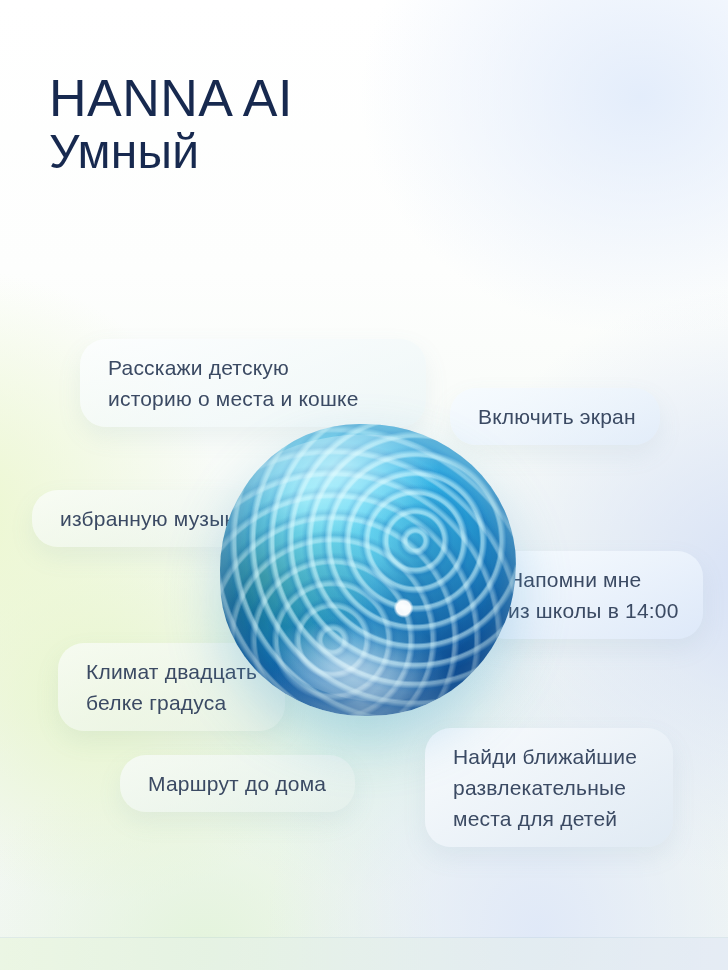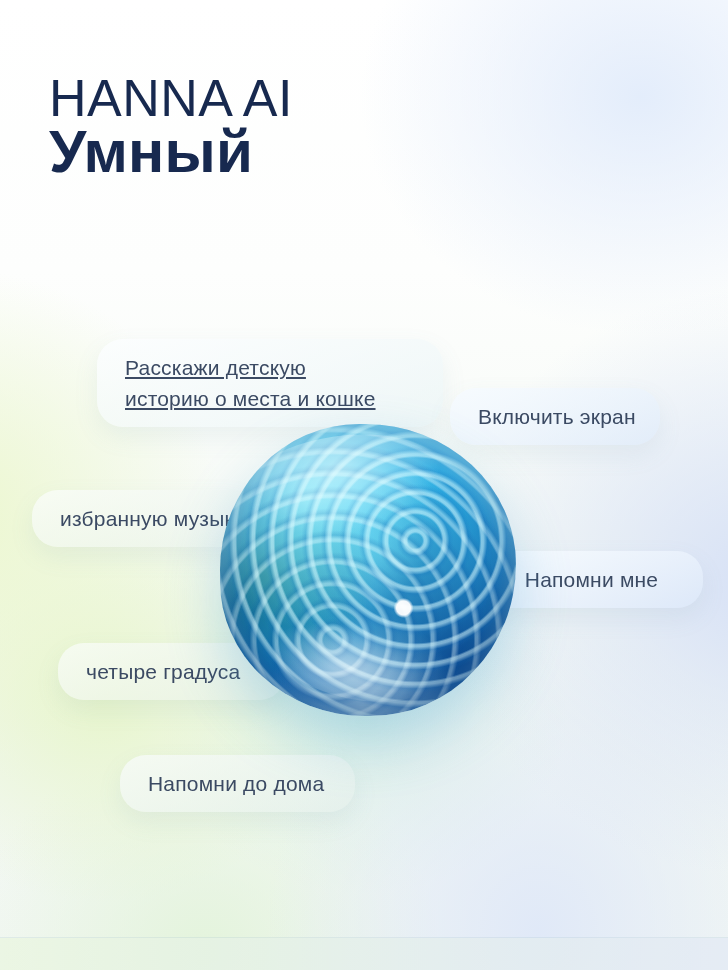--- a/index.html
+++ b/index.html
@@ -32,34 +32,34 @@
   
   .floor-band{
     position:absolute;left:0;right:0;top:938px;height:32px;
     background:linear-gradient(90deg,#eaf6e0 0%,#e4f0e9 45%,#e3eaf5 100%);
     opacity:.75;box-shadow:0 -1px 0 rgba(175,200,212,.35);
   }
 
   
   .title-block{position:absolute;left:49px;top:72px;color:var(--title-color);}
   .title-brand{font-size:52px;font-weight:400;line-height:53px;letter-spacing:.5px;}
-  .title-sub{font-size:60px;font-weight:700;line-height:53px;letter-spacing:.2px;}
+  .title-sub{font-size:48px;font-weight:400;line-height:53px;letter-spacing:.2px;}
 
   
   .bubble{
     position:absolute;border-radius:26px;padding:13px 28px;
     color:var(--bubble-text-color);font-size:21px;line-height:31px;letter-spacing:.2px;
     box-shadow:0 10px 24px rgba(110,150,170,.10);
     z-index:1;white-space:nowrap;
   }
   .bubble span{display:block;}
-  .b1{left:97px;top:339px;width:346px;background:linear-gradient(160deg,rgba(252,254,255,.82),rgba(229,242,244,.55));text-decoration:underline;}
+  .b1{left:80px;top:339px;width:346px;background:linear-gradient(160deg,rgba(252,254,255,.82),rgba(229,242,244,.55));}
   .b2{left:450px;top:388px;width:210px;background:linear-gradient(160deg,rgba(246,251,255,.88),rgba(221,234,250,.62));}
   .b3{left:32px;top:490px;width:227px;background:linear-gradient(160deg,rgba(250,253,250,.78),rgba(231,241,234,.55));}
-  .b4{left:480px;top:551px;width:223px;background:linear-gradient(160deg,rgba(248,252,255,.92),rgba(221,233,250,.72));text-align:center;}
+  .b4{left:480px;top:551px;width:223px;background:linear-gradient(160deg,rgba(248,252,255,.92),rgba(221,233,250,.72));}
   .b5{left:58px;top:643px;width:227px;background:linear-gradient(160deg,rgba(248,252,246,.82),rgba(232,241,231,.6));}
   .b6{left:120px;top:755px;width:235px;background:linear-gradient(160deg,rgba(247,251,248,.82),rgba(228,239,235,.6));}
   .b7{left:425px;top:728px;width:248px;background:linear-gradient(150deg,rgba(250,252,254,.95),rgba(222,233,243,.8));}
 
   
   .sphere{
     position:absolute;left:220px;top:424px;width:296px;height:292px;z-index:2;
     border-radius:48% 52% 50% 50% / 51% 49% 53% 47%;
     background:
       radial-gradient(circle at 62% 63%, rgba(255,255,255,.95) 0 7px, rgba(255,255,255,0) 10px),
@@ -116,26 +116,33 @@
   <div class="bubble b2">
     <span>Включить экран</span>
   </div>
 
   <div class="bubble b3">
     <span>избранную музыку</span>
   </div>
 
   <div class="bubble b4">
     <span>Напомни мне</span>
+    <span>из школы в 14:00</span>
   </div>
 
   <div class="bubble b5">
-    <span>четыре градуса</span>
+    <span>Климат двадцать</span>
+    <span>белке градуса</span>
   </div>
 
   <div class="bubble b6">
-    <span>Напомни до дома</span>
+    <span>Маршрут до дома</span>
   </div>
 
+  <div class="bubble b7">
+    <span>Найди ближайшие</span>
+    <span>развлекательные</span>
+    <span>места для детей</span>
+  </div>
 
   <div class="sphere"></div>
 
 </div>
 
 </body></html>

